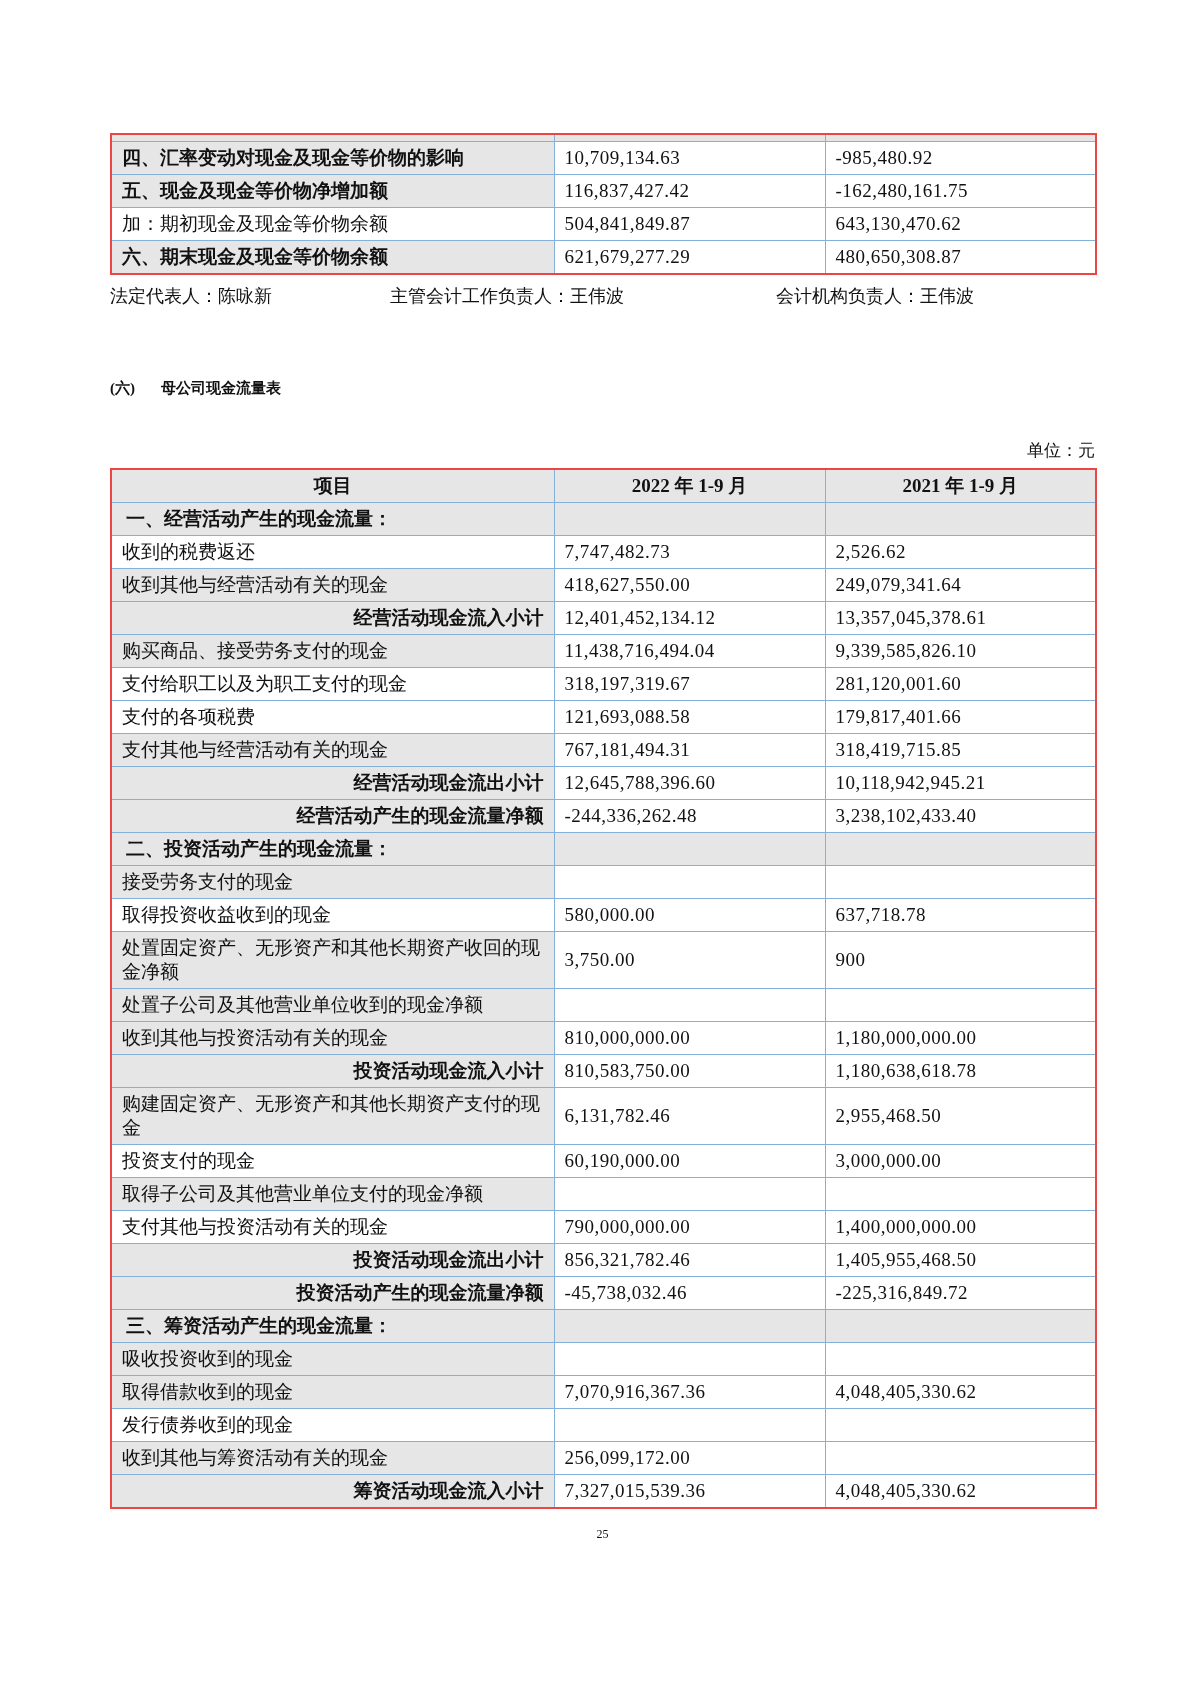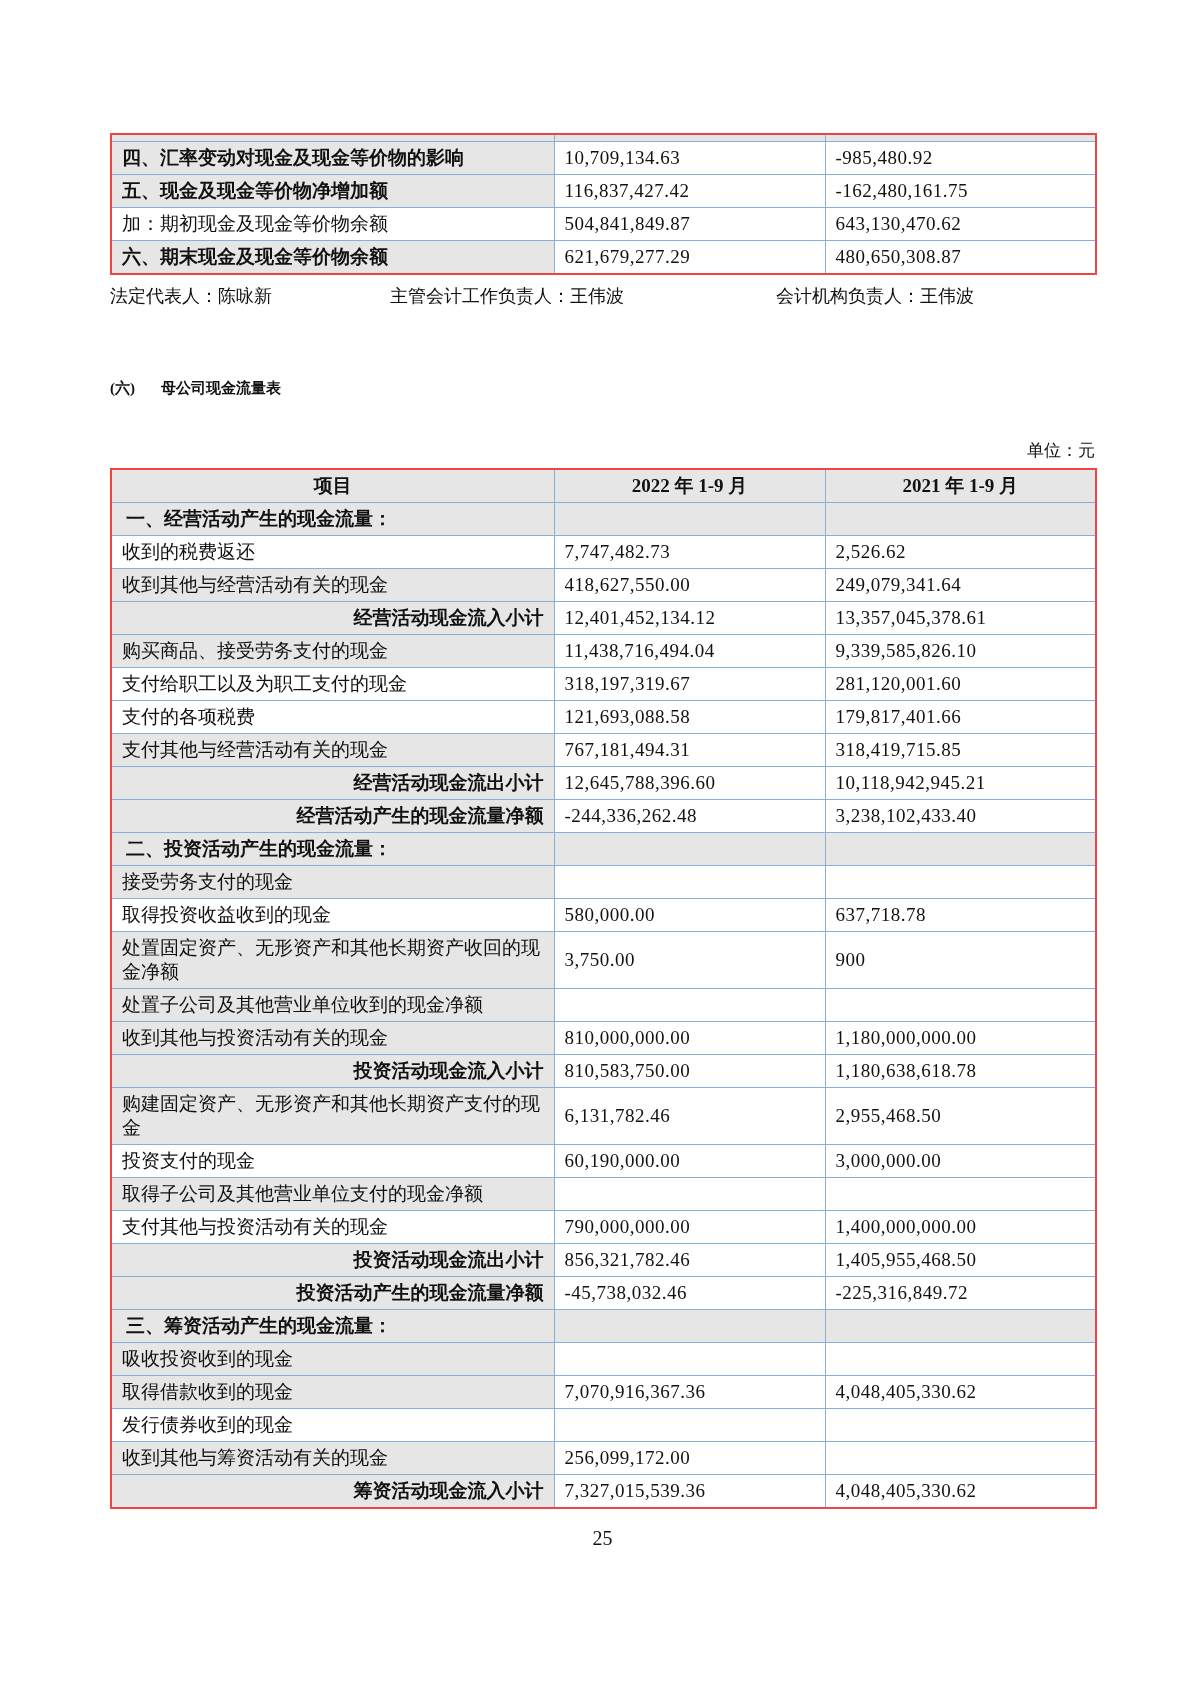--- a/index.html
+++ b/index.html
@@ -44,21 +44,21 @@
     margin-top:66px;font-size:15px;font-weight:bold;line-height:26px;
   }
   .section-heading .sec-index{margin-right:26px;}
 
   .unit-label{
     width:985px;text-align:right;font-size:17px;
     margin-top:38px;margin-bottom:6px;
   }
 
   .page-number{
-    width:985px;text-align:center;font-size:20px;margin-top:18px;
+    width:985px;text-align:center;font-size:12px;margin-top:18px;
   }
 </style>
 </head>
 <body>
 
 <div class="page">
 
   <table class="fin">
     <colgroup>
         <col class="c1">

